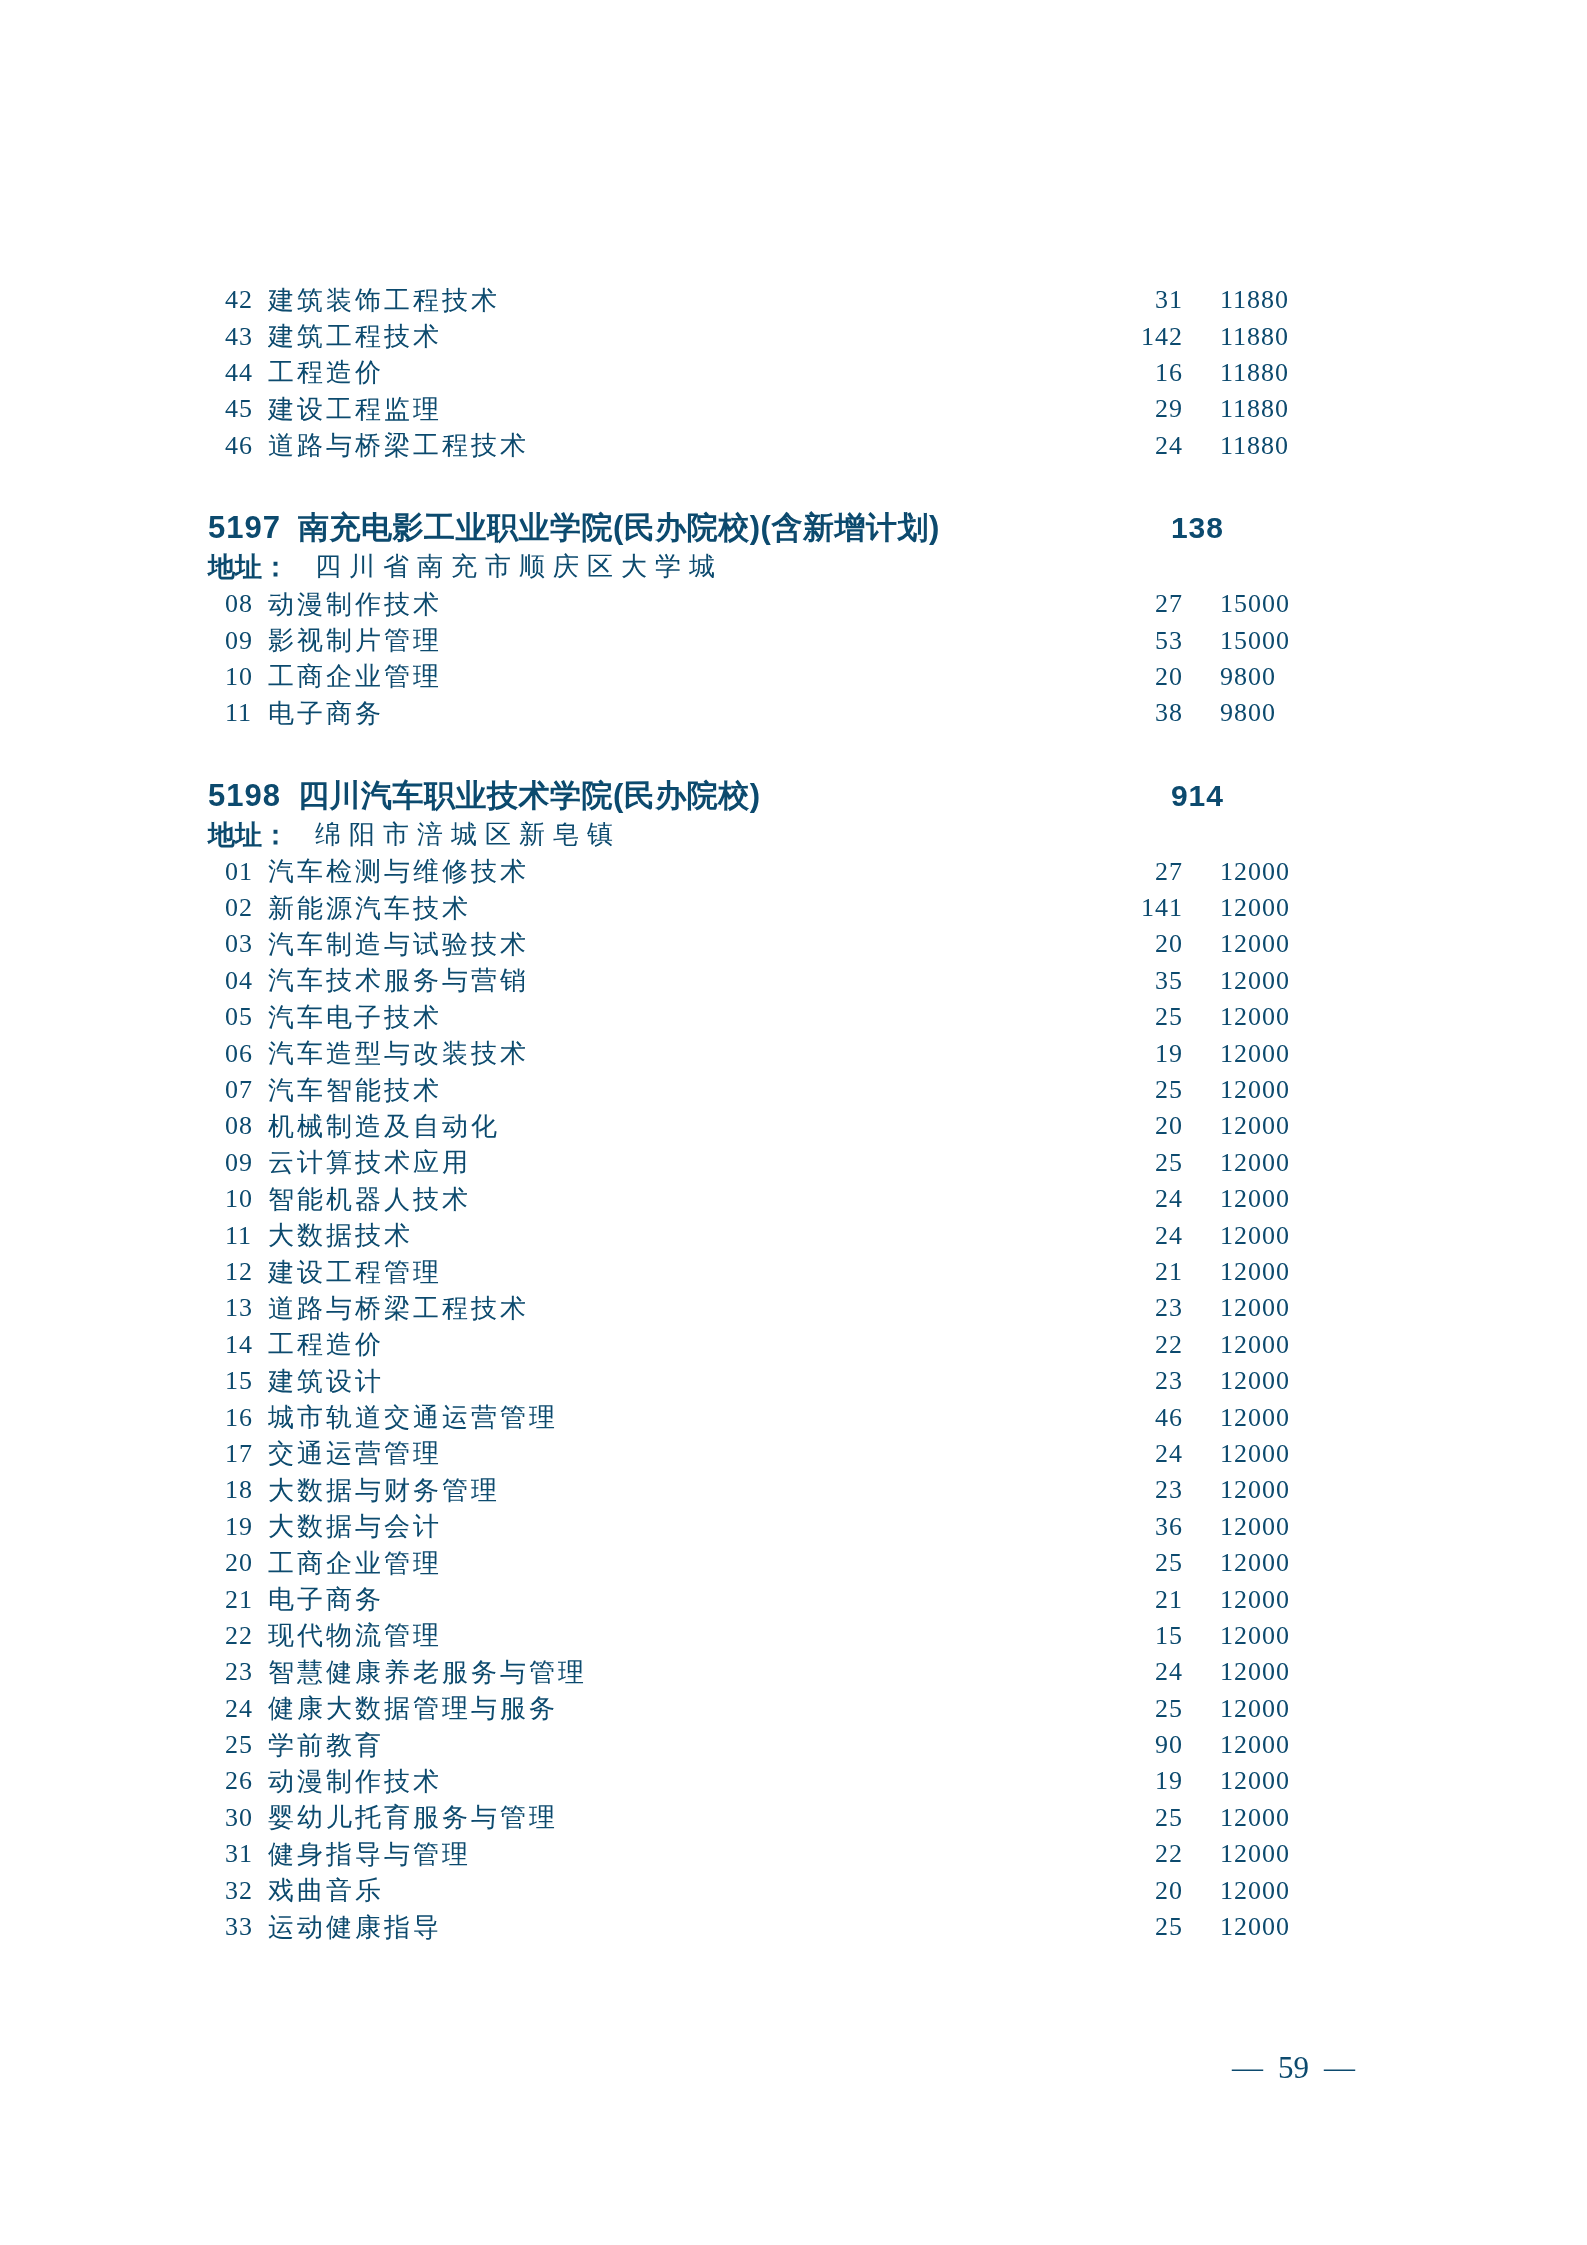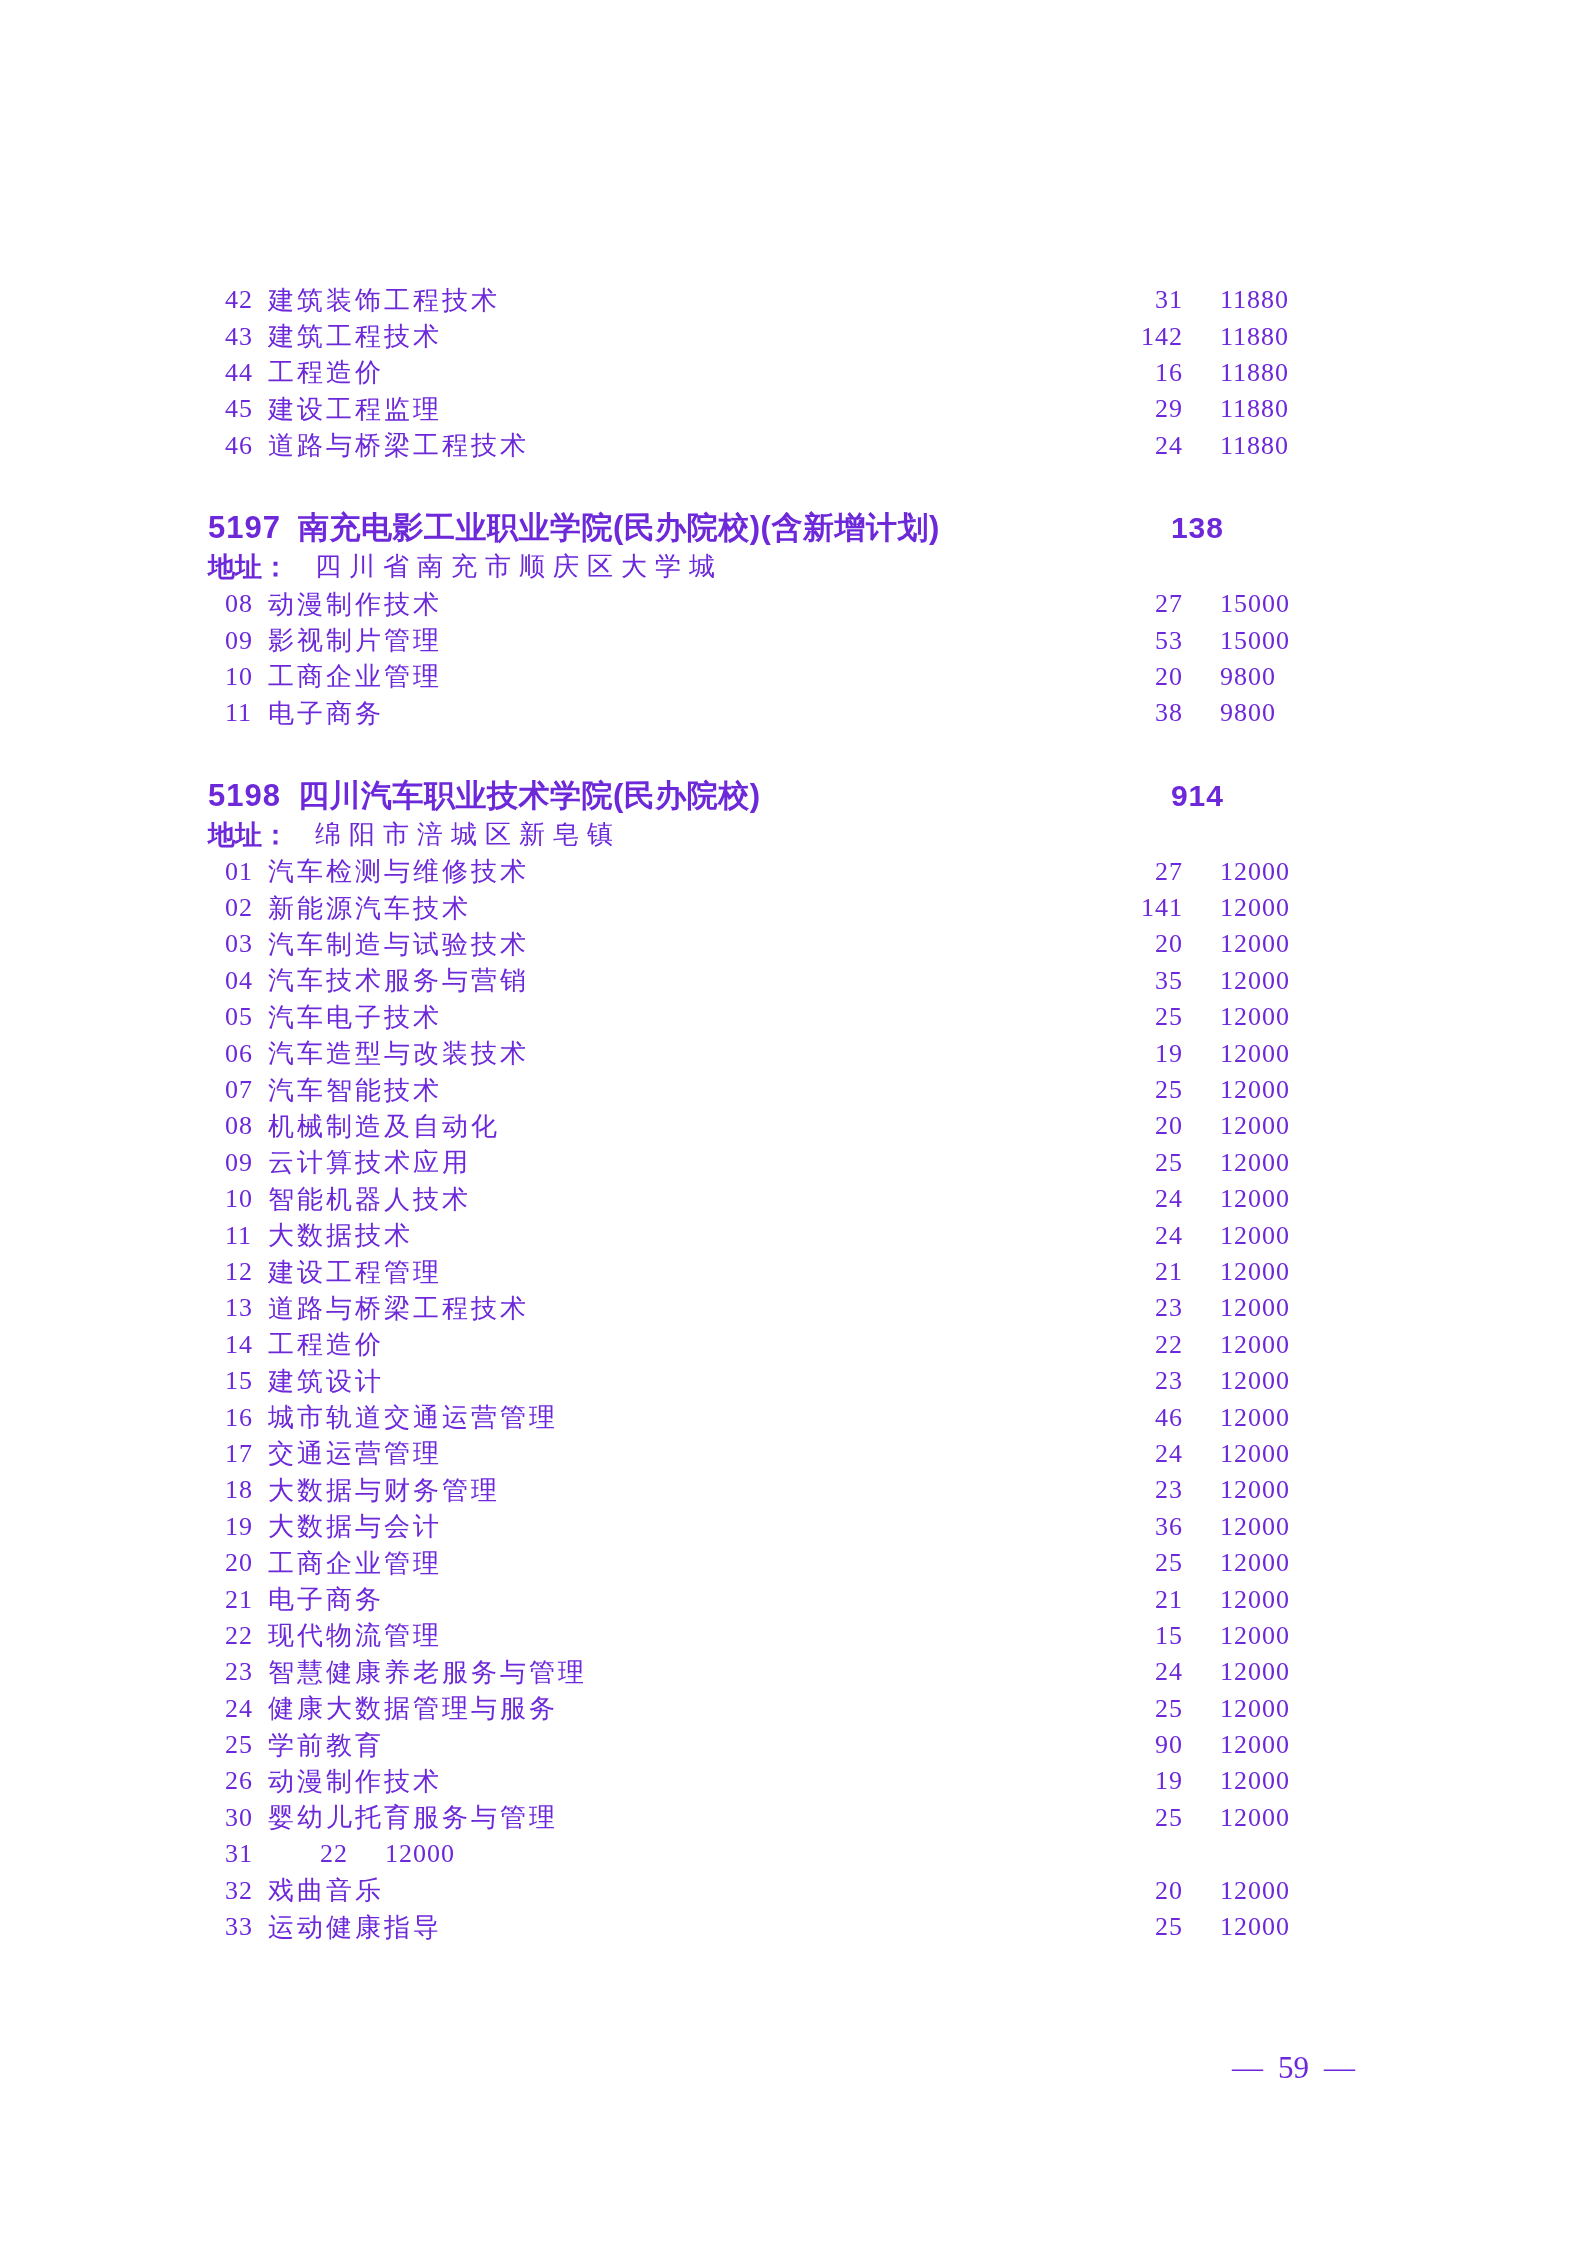--- a/index.html
+++ b/index.html
@@ -1,20 +1,20 @@
 <!DOCTYPE html>
 <html><head>
 <meta charset="utf-8">
 <style>
   html,body{margin:0;padding:0;background:#ffffff;}
   .page{
     position:relative;
     width:1587px;height:2245px;
     background:#ffffff;
-    color:#6d28d9;
+    color:#0c4a6e;
     overflow:hidden;
   }
   .content{
     position:absolute;
     left:208px;top:282px;
     width:1082px;
   }
   
   .major-row{
     display:flex;
@@ -361,20 +361,21 @@
 
           <div class="major-row">
             <span class="m-num">30</span>
             <span class="m-name">婴幼儿托育服务与管理</span>
             <span class="m-count">25</span>
             <span class="m-fee">12000</span>
           </div>
 
           <div class="major-row">
             <span class="m-num">31</span>
+            <span class="m-name">健身指导与管理</span>
             <span class="m-count">22</span>
             <span class="m-fee">12000</span>
           </div>
 
           <div class="major-row">
             <span class="m-num">32</span>
             <span class="m-name">戏曲音乐</span>
             <span class="m-count">20</span>
             <span class="m-fee">12000</span>
           </div>

